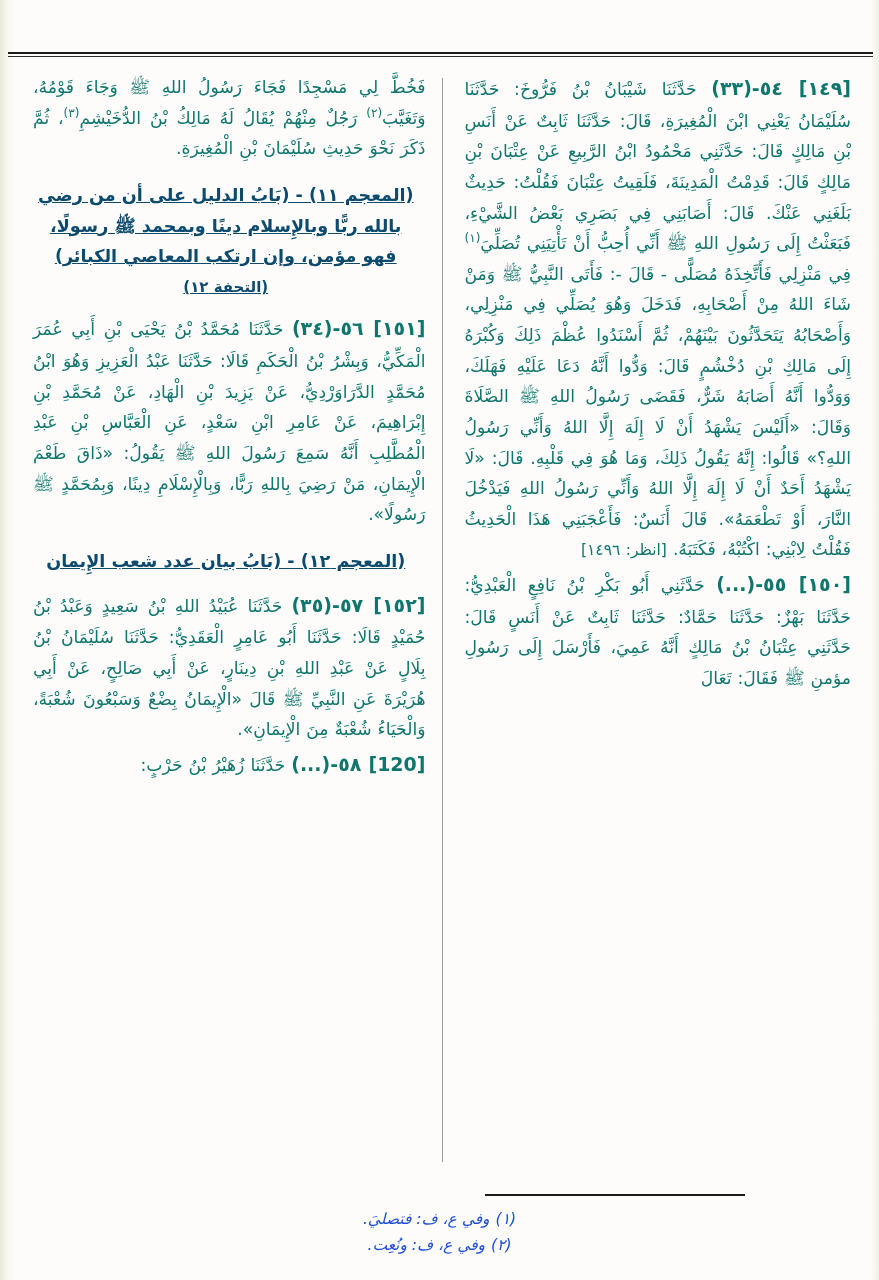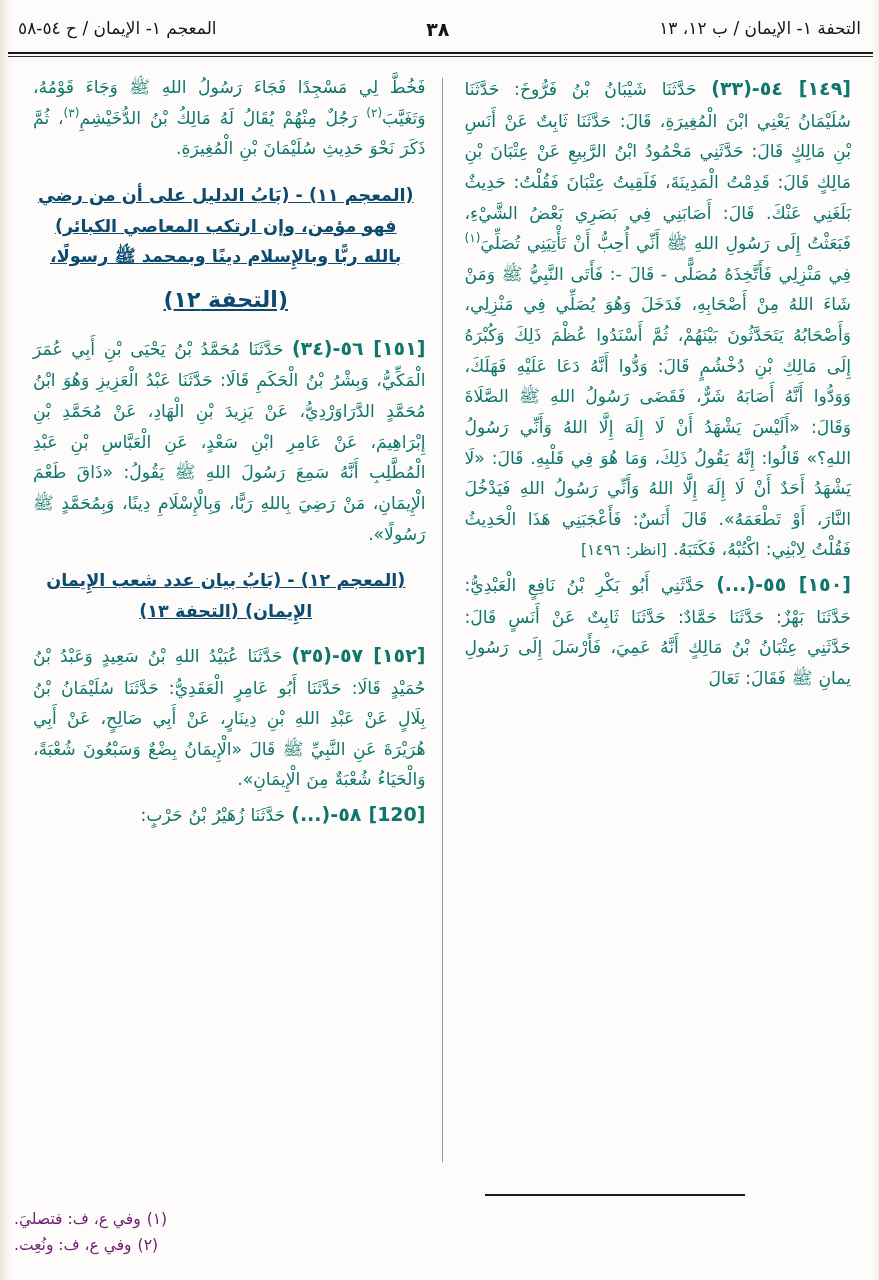--- a/index.html
+++ b/index.html
@@ -129,22 +129,22 @@
     text-align: center;
     text-align-last: center;
     text-decoration: underline;
   }
   .bab-line { display: block; }
 
   .tuhfa-ref {
     display: block;
     text-align: center;
     font-weight: 700;
-    font-size: 22px;
-    margin-top: 9px;
+    font-size: 15px;
+    margin-top: 2px;
   }
   .fn-ref {
     font-size: 12px;
     vertical-align: super;
     letter-spacing: 0;
   }
   .xref { font-size: 15.5px; }
 
   
   .footnote-area {
@@ -158,78 +158,73 @@
     width: 260px;
     height: 1.6px;
     background: #1a1a1a;
     margin: 0 0 10px auto;
     margin-right: 120px;
   }
   .fn-list { margin: 0; padding: 0; list-style: none; }
   .fn-item {
     font-size: 15.5px;
     line-height: 1.68;
-    color: #701a75;
-    text-align: left;
+    color: #1d4ed8;
+    text-align: center;
     padding-right: 0;
+    font-style: italic;
   }
   .fn-item .num { margin-left: 6px; }
 </style>
 </head>
 <body>
 
 <div class="page">
 
   <div class="gutter-shade"></div>
   <div class="gutter-shade-right"></div>
 
-  <div class="running-head">
-    <div class="head-right">المعجم ١- الإيمان / ح ٥٤-٥٨</div>
-    <div class="head-center">٣٨</div>
-    <div class="head-left">التحفة ١- الإيمان / ب ١٢، ١٣</div>
-  </div>
   <div class="head-rule">
     <div class="r1"></div>
     <div class="r2"></div>
   </div>
 
   <div class="body-area">
     <div class="col-divider"></div>
     <div class="columns">
 
       <div class="col col-right">
 
 
         <p class="para hadith-start"><span class="hnum">[١٤٩] ٥٤-(٣٣)</span>
           <span>حَدَّثَنَا شَيْبَانُ بْنُ فَرُّوخَ: حَدَّثَنَا سُلَيْمَانُ يَعْنِي ابْنَ الْمُغِيرَةِ، قَالَ: حَدَّثَنَا ثَابِتٌ عَنْ أَنَسِ بْنِ مَالِكٍ قَالَ: حَدَّثَنِي مَحْمُودُ ابْنُ الرَّبِيعِ عَنْ عِتْبَانَ بْنِ مَالِكٍ قَالَ: قَدِمْتُ الْمَدِينَةَ، فَلَقِيتُ عِتْبَانَ فَقُلْتُ: حَدِيثٌ بَلَغَنِي عَنْكَ. قَالَ: أَصَابَنِي فِي بَصَرِي بَعْضُ الشَّيْءِ، فَبَعَثْتُ إِلَى رَسُولِ اللهِ ﷺ أَنِّي أُحِبُّ أَنْ تَأْتِيَنِي تُصَلِّيَ</span><span class="fn-ref">(١)</span>
           <span>فِي مَنْزِلِي فَأَتَّخِذَهُ مُصَلًّى - قَالَ -: فَأَتَى النَّبِيُّ ﷺ وَمَنْ شَاءَ اللهُ مِنْ أَصْحَابِهِ، فَدَخَلَ وَهُوَ يُصَلِّي فِي مَنْزِلِي، وَأَصْحَابُهُ يَتَحَدَّثُونَ بَيْنَهُمْ، ثُمَّ أَسْنَدُوا عُظْمَ ذَلِكَ وَكُبْرَهُ إِلَى مَالِكِ بْنِ دُخْشُمٍ قَالَ: وَدُّوا أَنَّهُ دَعَا عَلَيْهِ فَهَلَكَ، وَوَدُّوا أَنَّهُ أَصَابَهُ شَرٌّ، فَقَضَى رَسُولُ اللهِ ﷺ الصَّلَاةَ وَقَالَ: «أَلَيْسَ يَشْهَدُ أَنْ لَا إِلَهَ إِلَّا اللهُ وَأَنِّي رَسُولُ اللهِ؟» قَالُوا: إِنَّهُ يَقُولُ ذَلِكَ، وَمَا هُوَ فِي قَلْبِهِ. قَالَ: «لَا يَشْهَدُ أَحَدٌ أَنْ لَا إِلَهَ إِلَّا اللهُ وَأَنِّي رَسُولُ اللهِ فَيَدْخُلَ النَّارَ، أَوْ تَطْعَمَهُ». قَالَ أَنَسٌ: فَأَعْجَبَنِي هَذَا الْحَدِيثُ فَقُلْتُ لِابْنِي: اكْتُبْهُ، فَكَتَبَهُ.</span>
           <span class="xref">[انظر: ١٤٩٦]</span></p>
 
         <p class="para hadith-start"><span class="hnum">[١٥٠] ٥٥-(...)</span>
-          <span>حَدَّثَنِي أَبُو بَكْرِ بْنُ نَافِعٍ الْعَبْدِيُّ: حَدَّثَنَا بَهْزٌ: حَدَّثَنَا حَمَّادٌ: حَدَّثَنَا ثَابِتٌ عَنْ أَنَسٍ قَالَ: حَدَّثَنِي عِتْبَانُ بْنُ مَالِكٍ أَنَّهُ عَمِيَ، فَأَرْسَلَ إِلَى رَسُولِ يمانِ ﷺ فَقَالَ: تَعَالَ</span></p>
+          <span>حَدَّثَنِي أَبُو بَكْرِ بْنُ نَافِعٍ الْعَبْدِيُّ: حَدَّثَنَا بَهْزٌ: حَدَّثَنَا حَمَّادٌ: حَدَّثَنَا ثَابِتٌ عَنْ أَنَسٍ قَالَ: حَدَّثَنِي عِتْبَانُ بْنُ مَالِكٍ أَنَّهُ عَمِيَ، فَأَرْسَلَ إِلَى رَسُولِ مؤمنِ ﷺ فَقَالَ: تَعَالَ</span></p>
       </div>
 
       <div class="col col-left">
 
         <p class="para"><span>فَخُطَّ لِي مَسْجِدًا فَجَاءَ رَسُولُ اللهِ ﷺ وَجَاءَ قَوْمُهُ، وَتَغَيَّبَ</span><span class="fn-ref">(٢)</span>
           <span>رَجُلٌ مِنْهُمْ يُقَالُ لَهُ مَالِكُ بْنُ الدُّخَيْشِمِ</span><span class="fn-ref">(٣)</span><span>، ثُمَّ ذَكَرَ نَحْوَ حَدِيثِ سُلَيْمَانَ بْنِ الْمُغِيرَةِ.</span></p>
 
         <div class="bab">
           <span class="bab-line">(المعجم ١١) - (بَابُ الدليل على أن من رضي</span>
+          <span class="bab-line">بالله ربًّا وبالإِسلام دينًا وبمحمد ﷺ رسولًا،</span>
           <span class="bab-line">فهو مؤمن، وإن ارتكب المعاصي الكبائر)</span>
-          <span class="bab-line">بالله ربًّا وبالإِسلام دينًا وبمحمد ﷺ رسولًا،</span>
           <span class="tuhfa-ref">(التحفة ١٢)</span>
         </div>
 
         <p class="para"><span class="hnum">[١٥١] ٥٦-(٣٤)</span>
           <span>حَدَّثَنَا مُحَمَّدُ بْنُ يَحْيَى بْنِ أَبِي عُمَرَ الْمَكِّيُّ، وَبِشْرُ بْنُ الْحَكَمِ قَالَا: حَدَّثَنَا عَبْدُ الْعَزِيزِ وَهُوَ ابْنُ مُحَمَّدٍ الدَّرَاوَرْدِيُّ، عَنْ يَزِيدَ بْنِ الْهَادِ، عَنْ مُحَمَّدِ بْنِ إِبْرَاهِيمَ، عَنْ عَامِرِ ابْنِ سَعْدٍ، عَنِ الْعَبَّاسِ بْنِ عَبْدِ الْمُطَّلِبِ أَنَّهُ سَمِعَ رَسُولَ اللهِ ﷺ يَقُولُ: «ذَاقَ طَعْمَ الْإِيمَانِ، مَنْ رَضِيَ بِاللهِ رَبًّا، وَبِالْإِسْلَامِ دِينًا، وَبِمُحَمَّدٍ ﷺ رَسُولًا».</span></p>
 
         <div class="bab">
           <span class="bab-line">(المعجم ١٢) - (بَابُ بيان عدد شعب الإِيمان</span>
-          <span class="bab-line">الإِيمان) (التحفة ١٣)</span>
         </div>
 
         <p class="para"><span class="hnum">[١٥٢] ٥٧-(٣٥)</span>
           <span>حَدَّثَنَا عُبَيْدُ اللهِ بْنُ سَعِيدٍ وَعَبْدُ بْنُ حُمَيْدٍ قَالَا: حَدَّثَنَا أَبُو عَامِرٍ الْعَقَدِيُّ: حَدَّثَنَا سُلَيْمَانُ بْنُ بِلَالٍ عَنْ عَبْدِ اللهِ بْنِ دِينَارٍ، عَنْ أَبِي صَالِحٍ، عَنْ أَبِي هُرَيْرَةَ عَنِ النَّبِيِّ ﷺ قَالَ «الْإِيمَانُ بِضْعٌ وَسَبْعُونَ شُعْبَةً، وَالْحَيَاءُ شُعْبَةٌ مِنَ الْإِيمَانِ».</span></p>
 
         <p class="para"><span class="hnum">[120] ٥٨-(...)</span>
           <span>حَدَّثَنَا زُهَيْرُ بْنُ حَرْبٍ:</span></p>
       </div>
 
     </div>

